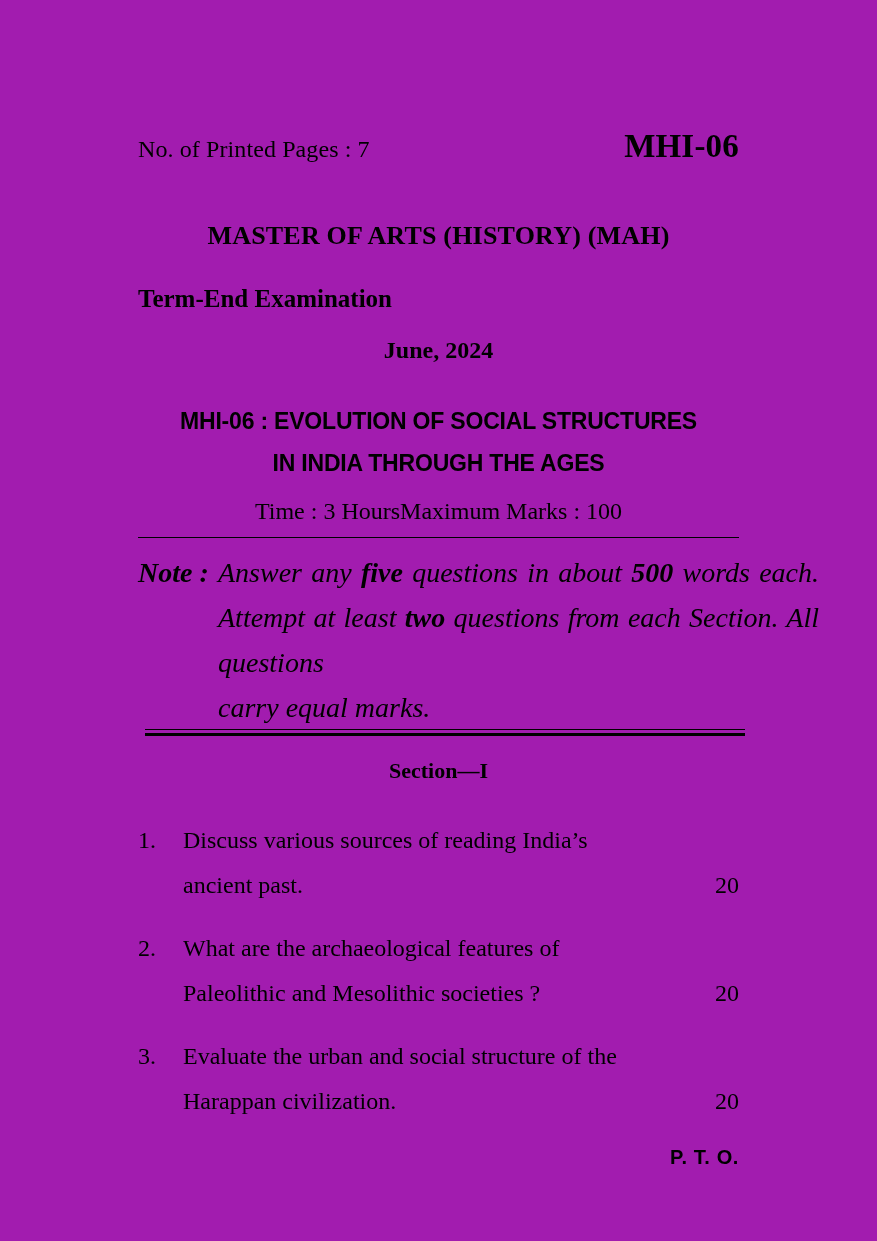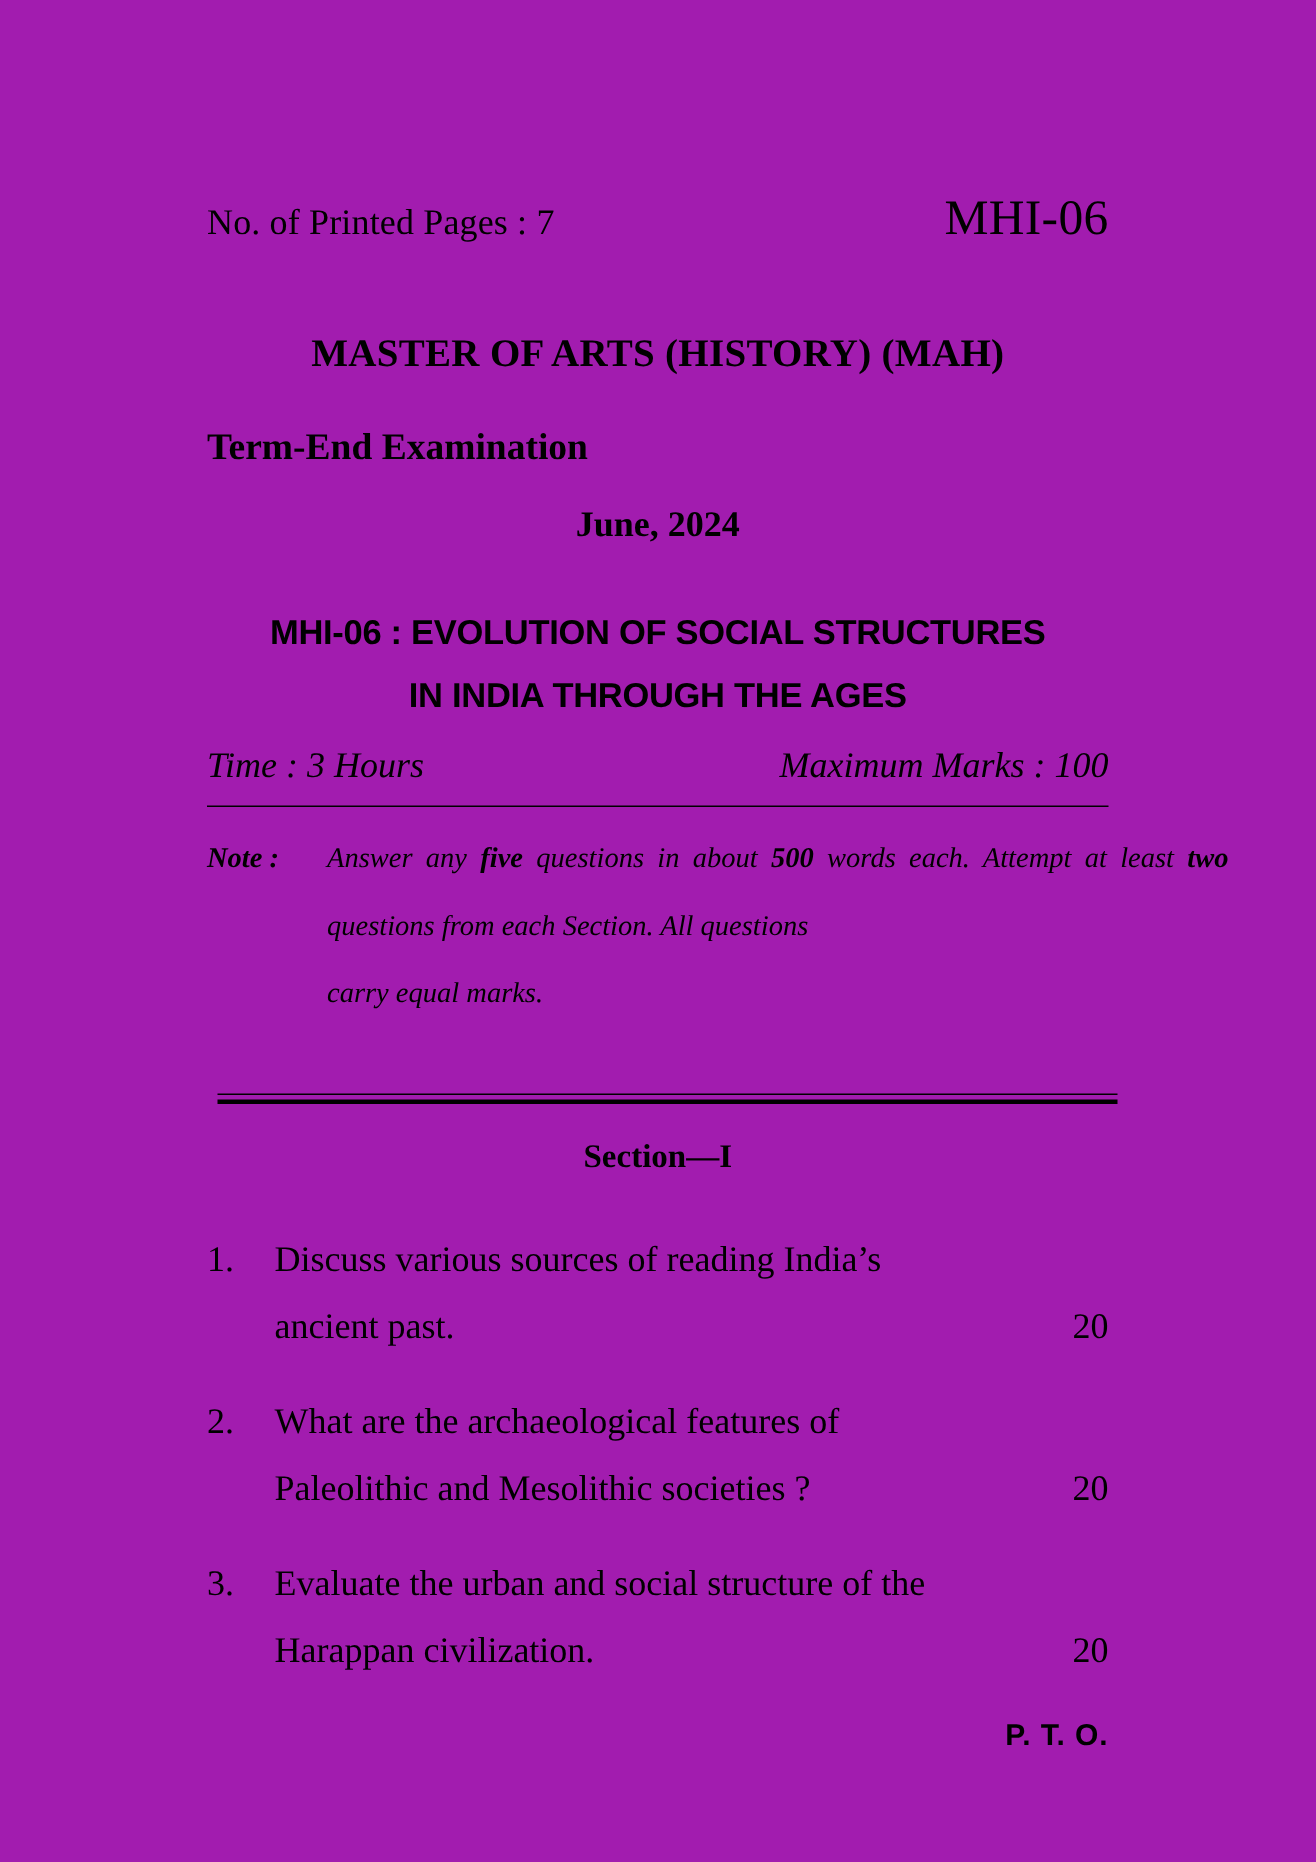--- a/index.html
+++ b/index.html
@@ -38,21 +38,21 @@
     align-items: baseline;
     justify-content: space-between;
   }
   .printed-pages {
     font-size: 24px;
     letter-spacing: 0.1px;
     white-space: nowrap;
   }
   .paper-code {
     font-size: 33px;
-    font-weight: normal;
+    font-weight: bold;
     letter-spacing: 0.2px;
     white-space: nowrap;
   }
 
   
   .title-program {
     top: 221px;
     text-align: center;
     font-size: 26px;
     font-weight: bold;
@@ -79,41 +79,40 @@
     font-size: 23px;
     line-height: 42px;
     letter-spacing: -0.2px;
   }
   .course-title .ct-line { display: block; }
 
   
   .timemarks {
     top: 498px;
     display: flex;
-    justify-content: space-between;
+    justify-content: center;
     align-items: baseline;
-    font-style: italic;
     font-size: 24px;
   }
   .timemarks span { white-space: nowrap; }
 
   .rule-thin {
     position: absolute;
     left: 138px;
     top: 537px;
     width: 601px;
     height: 0;
     border-top: 1.6px solid #000;
   }
 
   
   .note {
     top: 550px;
     font-style: italic;
-    font-size: 19px;
+    font-size: 28px;
     line-height: 45px;
     text-align: justify;
     text-justify: inter-word;
     padding-left: 80px;
     text-indent: -80px;
   }
   .note b { font-weight: bold; font-style: italic; }
   .note .note-label {
     display: inline-block;
     width: 80px;

